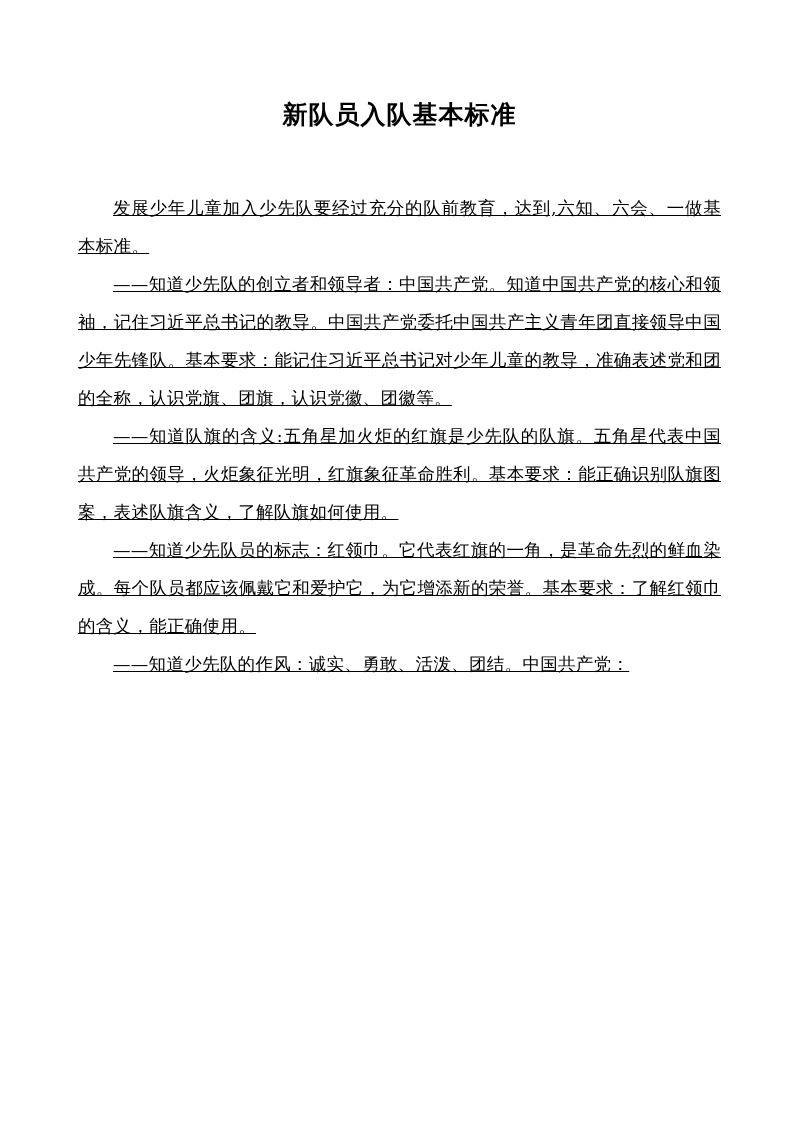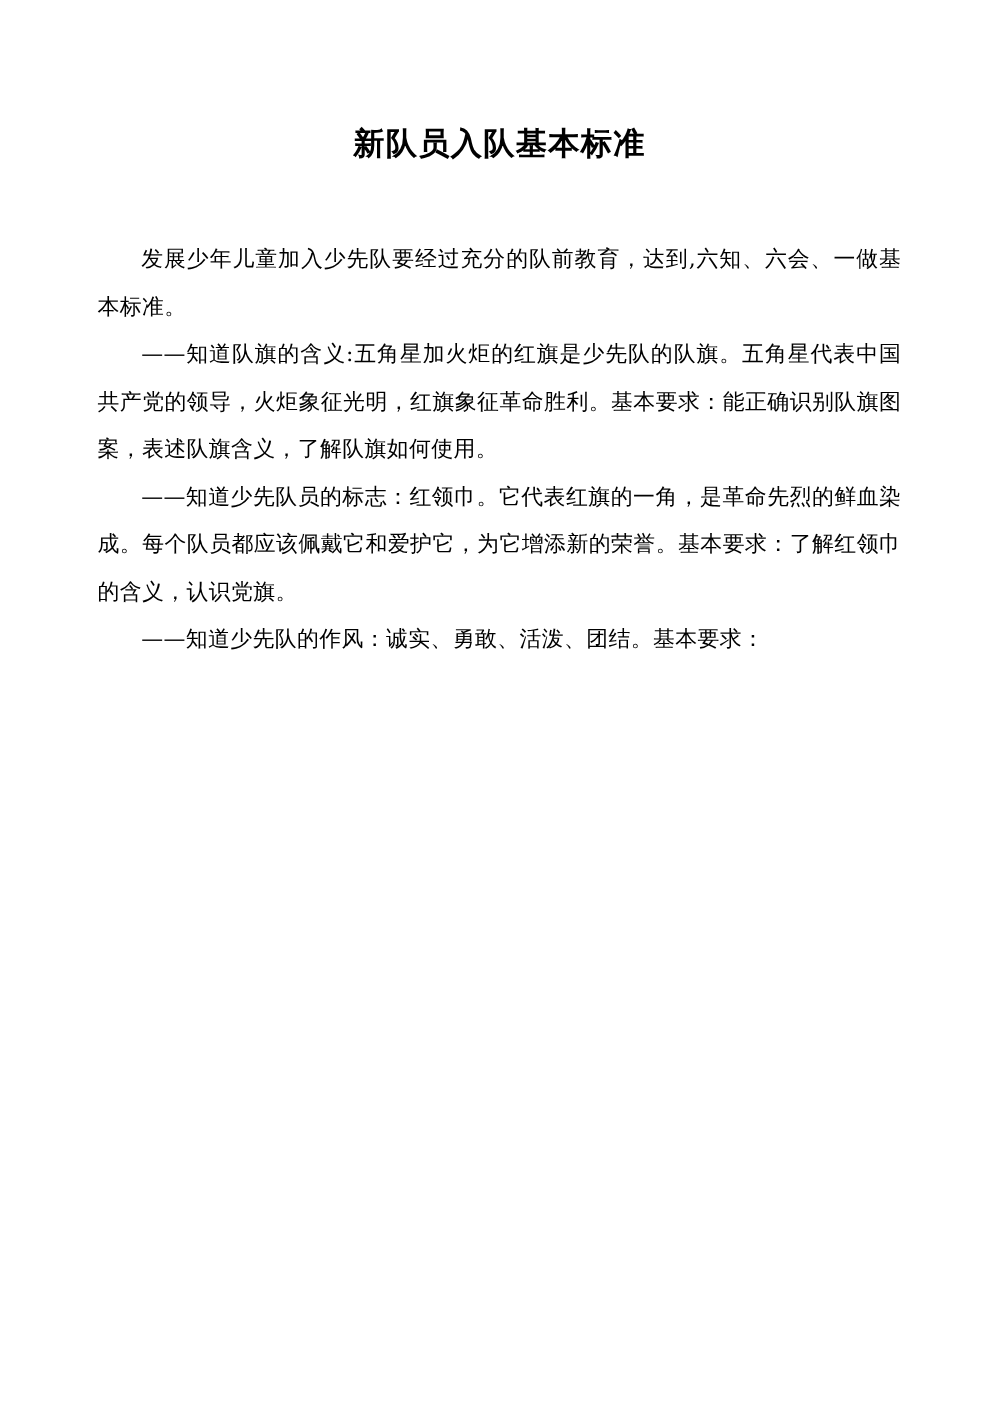--- a/index.html
+++ b/index.html
@@ -33,26 +33,28 @@
     margin-top: 58px;
   }
   p.para {
     margin: 0 0 0 0;
     font-size: 17.5px;
     line-height: 38px;
     text-align: justify;
     text-justify: inter-ideograph;
     text-indent: 35px;
     letter-spacing: 0.3px;
+    text-decoration: underline;
   }
 </style>
 </head>
 <body>
 
 <div class="page">
   <h1 class="doc-title">新队员入队基本标准</h1>
   <div class="body-area">
     <p class="para">发展少年儿童加入少先队要经过充分的队前教育，达到,六知、六会、一做基本标准。</p>
+    <p class="para">——知道少先队的创立者和领导者：中国共产党。知道中国共产党的核心和领袖，记住习近平总书记的教导。中国共产党委托中国共产主义青年团直接领导中国少年先锋队。基本要求：能记住习近平总书记对少年儿童的教导，准确表述党和团的全称，认识党旗、团旗，认识党徽、团徽等。</p>
     <p class="para">——知道队旗的含义:五角星加火炬的红旗是少先队的队旗。五角星代表中国共产党的领导，火炬象征光明，红旗象征革命胜利。基本要求：能正确识别队旗图案，表述队旗含义，了解队旗如何使用。</p>
-    <p class="para">——知道少先队员的标志：红领巾。它代表红旗的一角，是革命先烈的鲜血染成。每个队员都应该佩戴它和爱护它，为它增添新的荣誉。基本要求：了解红领巾的含义，认识党旗。</p>
-    <p class="para">——知道少先队的作风：诚实、勇敢、活泼、团结。基本要求：</p>
+    <p class="para">——知道少先队员的标志：红领巾。它代表红旗的一角，是革命先烈的鲜血染成。每个队员都应该佩戴它和爱护它，为它增添新的荣誉。基本要求：了解红领巾的含义，能正确使用。</p>
+    <p class="para">——知道少先队的作风：诚实、勇敢、活泼、团结。中国共产党：</p>
   </div>
 </div>
 
 </body></html>

